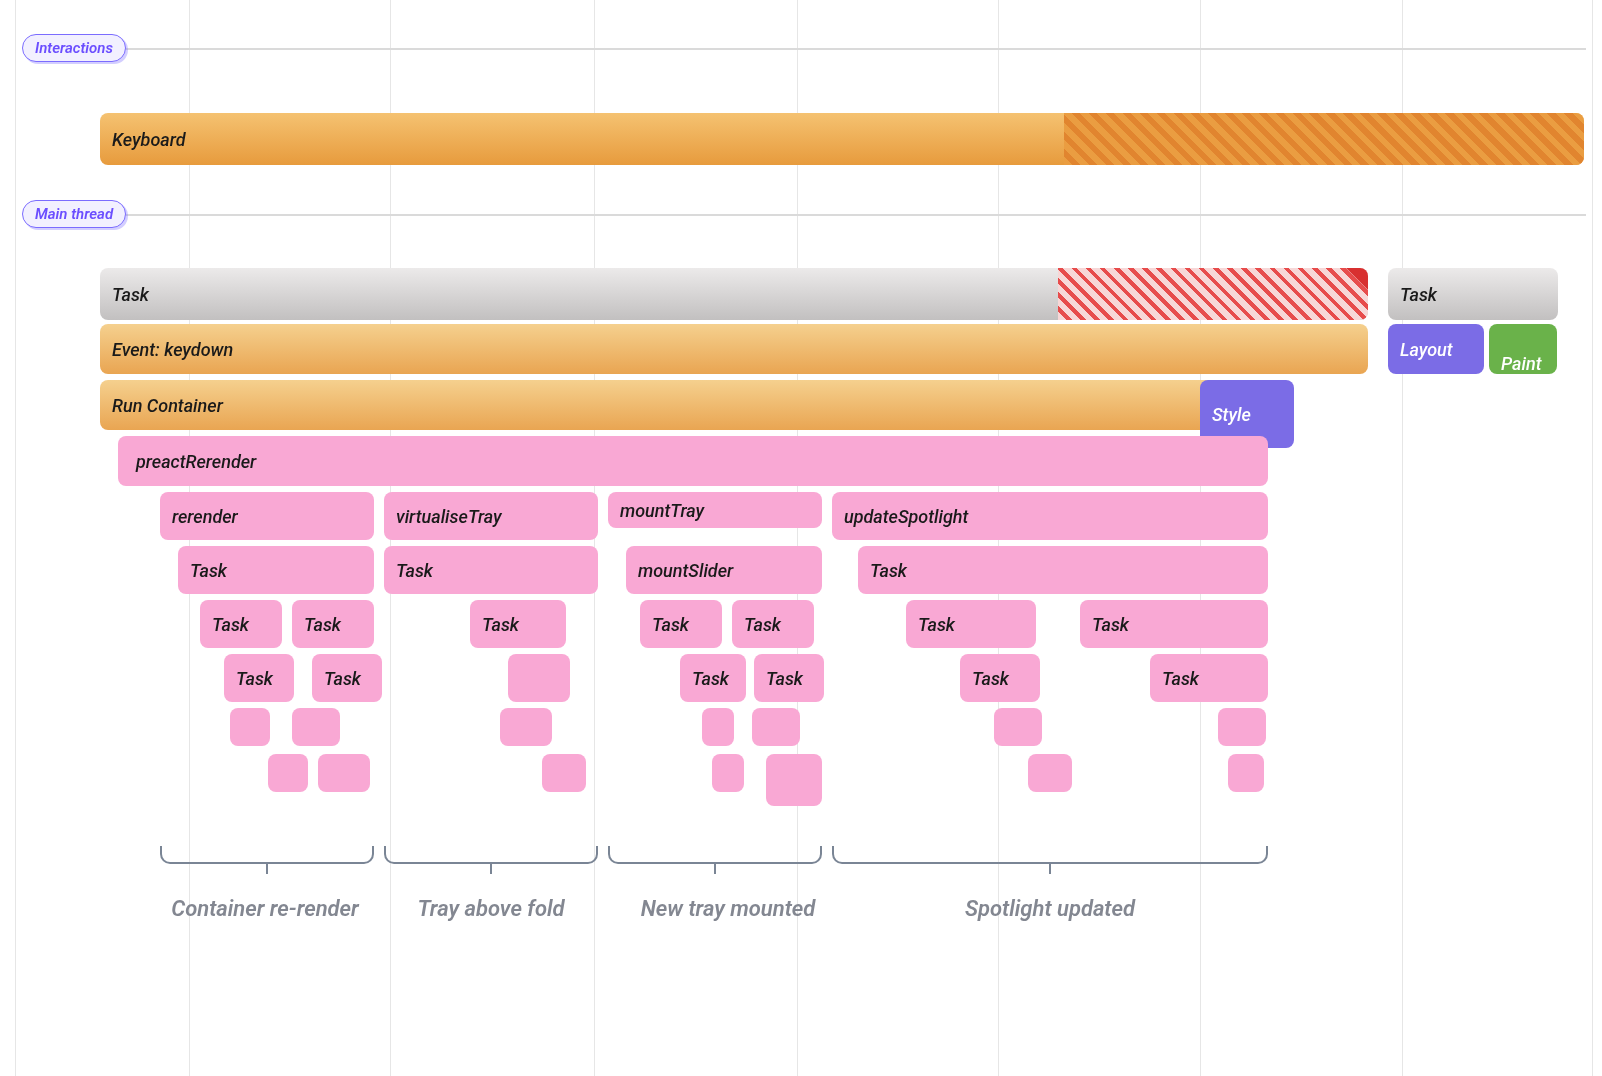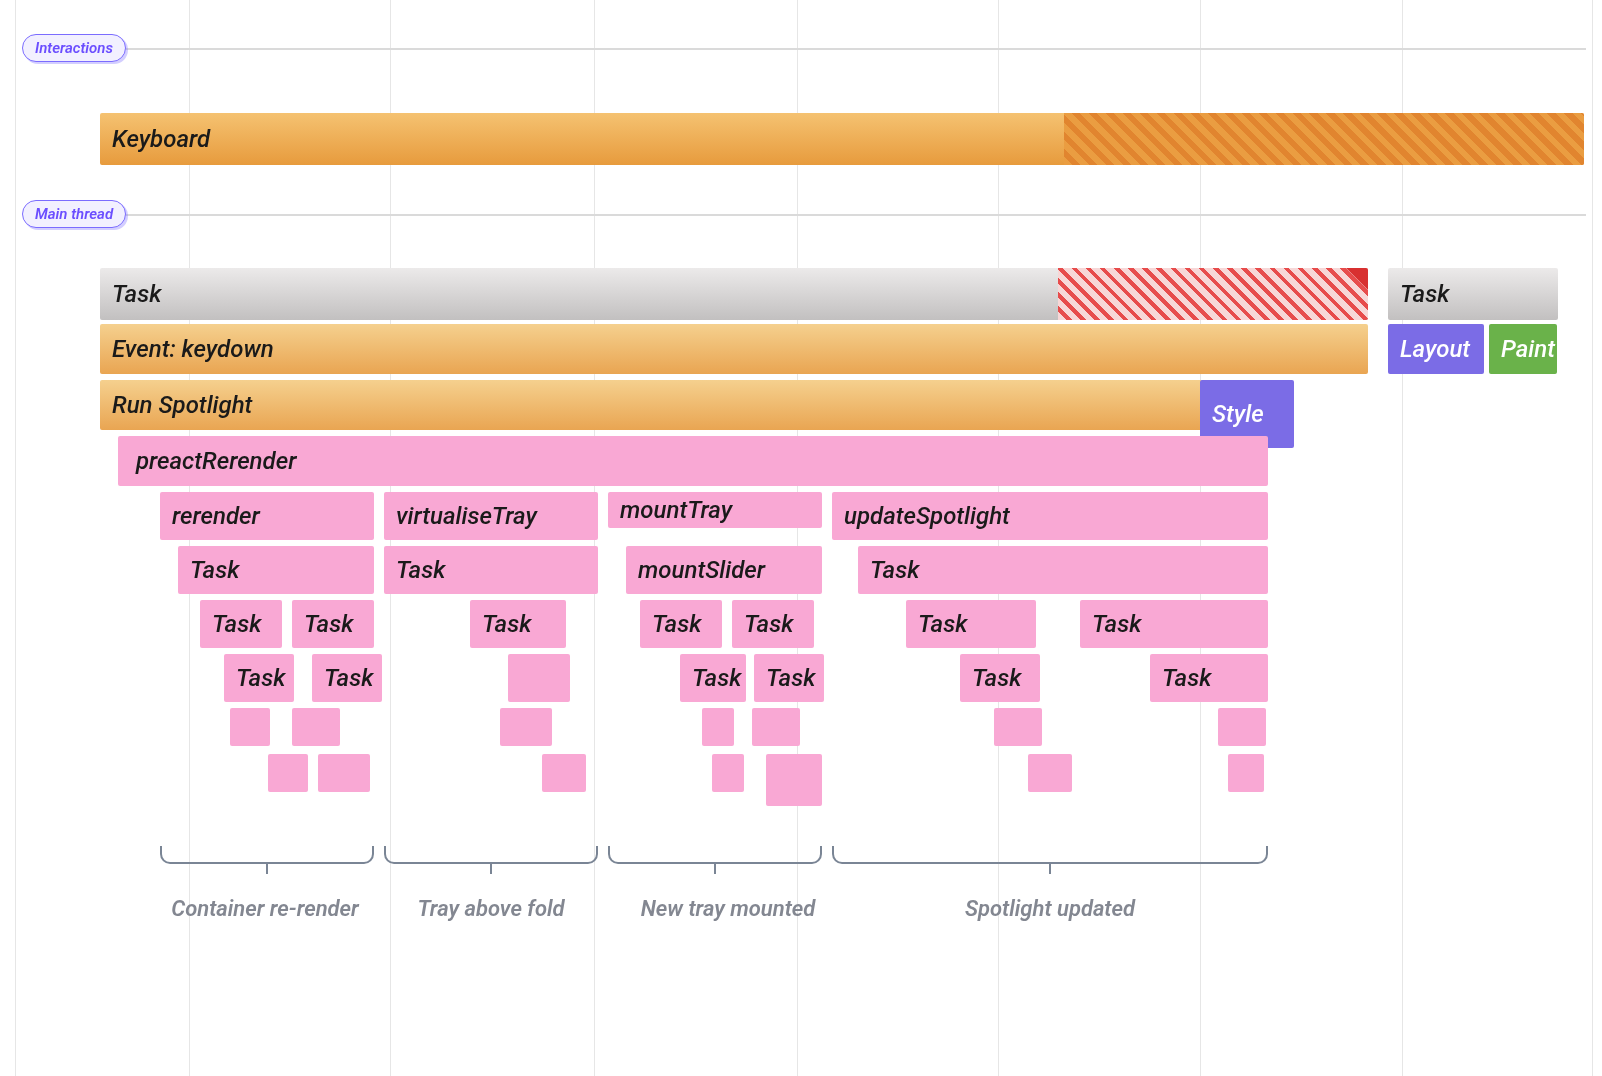--- a/index.html
+++ b/index.html
@@ -48,24 +48,24 @@
     font-size: 15px;
     box-shadow: 2px 2px 0 0 #7B6CFF55;
   }
 
   .bar {
     position: absolute;
     height: 42px;
     display: flex;
     align-items: center;
     padding-left: 12px;
-    font-size: 24px;
+    font-size: 18px;
     font-weight: 500;
     color: #1a1a1a;
-    border-radius: 2px;
+    border-radius: 8px;
     overflow: hidden;
   }
   .bar.small { height: 38px; padding-left: 0; }
 
   .color-orange {
     background: linear-gradient(to bottom, #f5c271, #e79b3d);
   }
   .color-orange-light {
     background: linear-gradient(to bottom, #f5d08e, #e9a552);
   }
@@ -93,20 +93,21 @@
     border-top: 22px solid #d83030;
     border-left: 22px solid transparent;
   }
   .color-purple {
     background: #7B6CE6;
     color: #ffffff;
   }
   .color-green-dark {
     background: #6AB24A;
     color: #fff;
+    align-items: flex-end;
   }
   .color-green {
     background: #f9a8d4;
     color: #1a1a1a;
   }
 
   .brace {
     position: absolute;
     border-bottom: 2px solid #7a8595;
     border-left: 2px solid #7a8595;
@@ -176,21 +177,21 @@
     <span>Event: keydown</span>
   </div>
   <div class="bar color-purple" style="left:1388px; top:324px; width:96px; height:50px">
     <span>Layout</span>
   </div>
   <div class="bar color-green-dark" style="left:1489px; top:324px; width:68px; height:50px">
     <span>Paint</span>
   </div>
 
   <div class="bar color-orange-light" style="left:100px; top:380px; width:1170px; height:50px">
-    <span>Run Spotlight</span>
+    <span>Run Container</span>
   </div>
   <div class="bar color-purple" style="left:1200px; top:380px; width:94px; height:68px">
     <span>Style</span>
   </div>
 
   <div class="bar color-green" style="left:118px; top:436px; width:1150px; height:50px; padding-left:18px">
     <span>preactRerender</span>
   </div>
 
   <div class="bar color-green" style="left:384px; top:492px; width:214px; height:48px">

